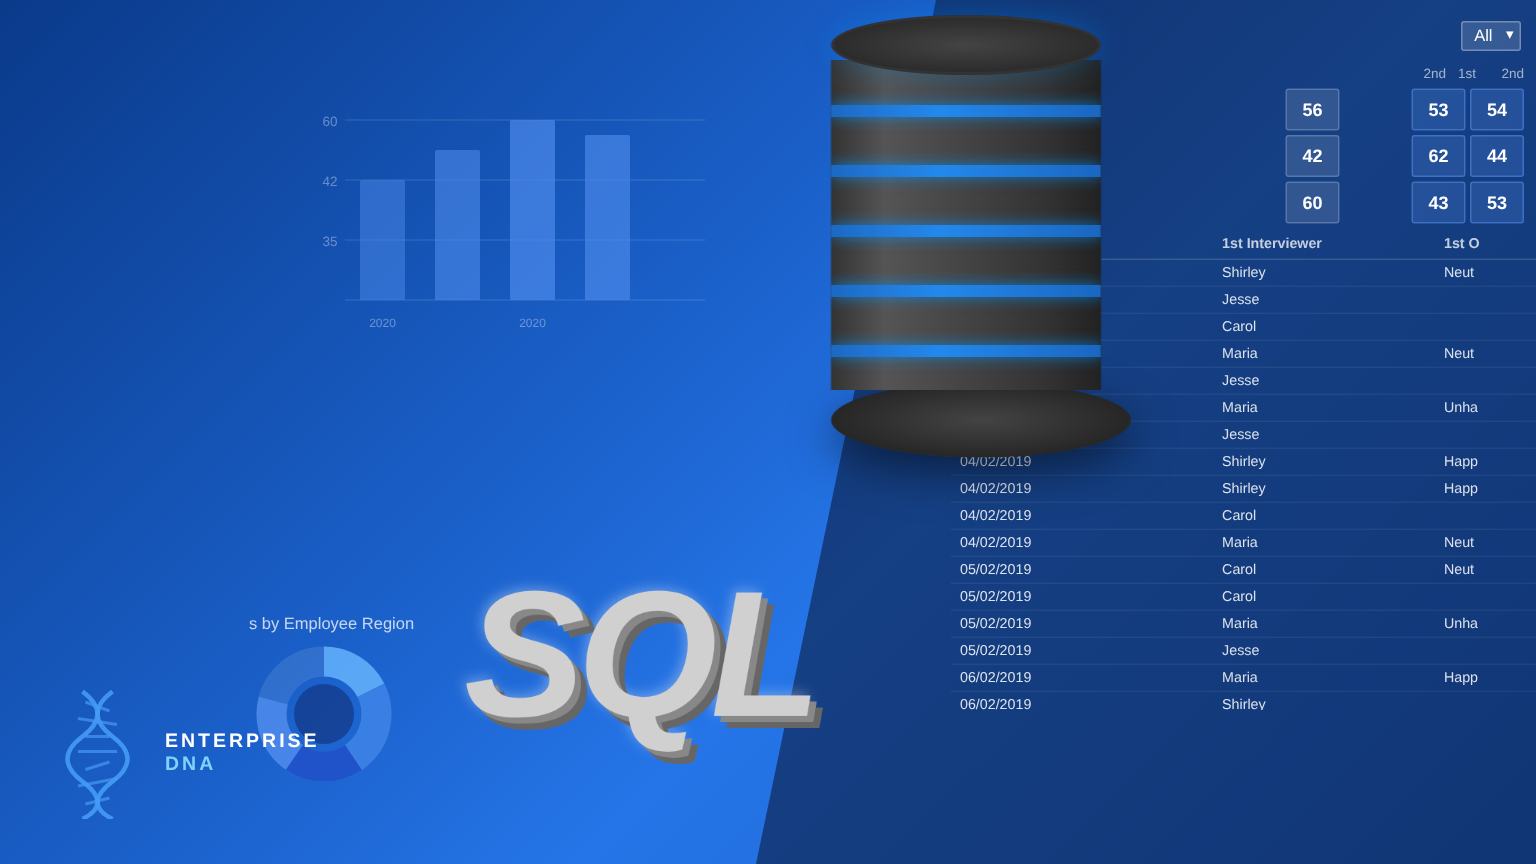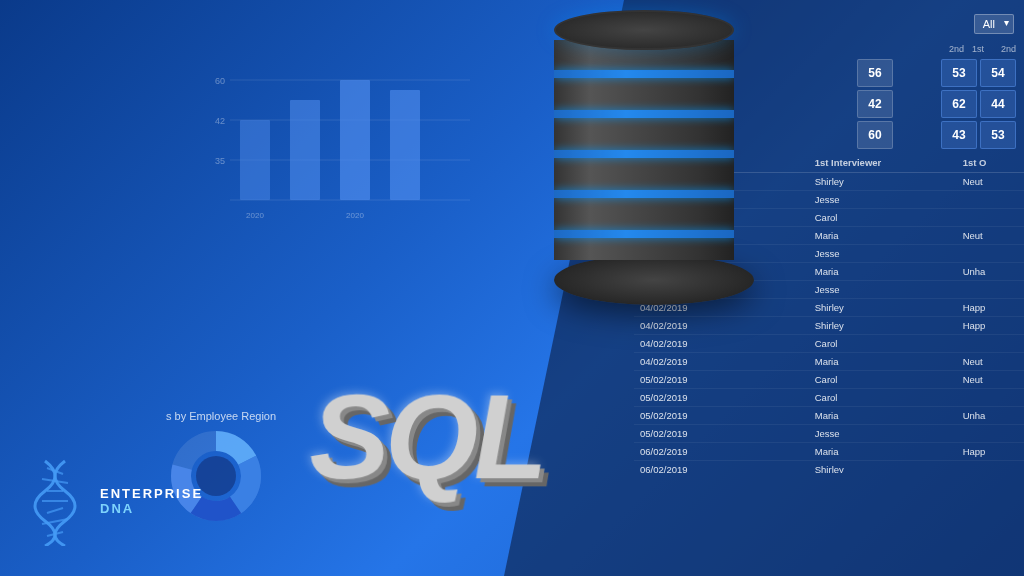--- a/index.html
+++ b/index.html
@@ -29,21 +29,21 @@
       height: 576px;
       background: rgba(10, 20, 50, 0.55);
       clip-path: polygon(120px 0, 100% 0, 100% 100%, 0 100%);
       z-index: 1;
     }
 
     
     .logo-area {
       position: absolute;
       bottom: 30px;
-      left: 20px;
+      left: 30px;
       z-index: 10;
       display: flex;
       align-items: center;
       gap: 10px;
     }
 
     .dna-icon {
       width: 70px;
       height: 90px;
       opacity: 0.85;

